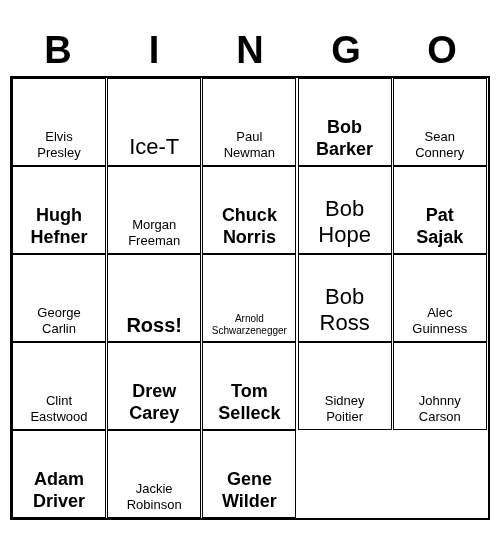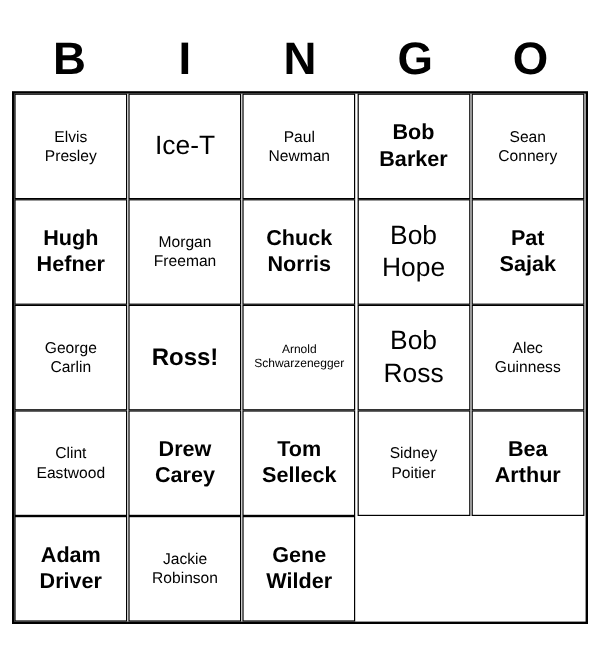--- a/index.html
+++ b/index.html
@@ -44,21 +44,21 @@
       grid-template-columns: repeat(5, 1fr);
       grid-template-rows: repeat(5, 1fr);
     }
 
     .bingo-cell {
       border: 1px solid #000;
       width: 94px;
       height: 88px;
       display: flex;
       justify-content: center;
-      align-items: center;
+      align-items: flex-end;
       text-align: center;
       padding: 4px;
       position: relative;
     }
 
     .bingo-cell .cell-text {
       font-size: 13px;
       color: #000;
       line-height: 1.2;
     }
@@ -144,22 +144,22 @@
       </div>
       <div class="bingo-cell medium-large">
         <span class="cell-text">Drew<br>Carey</span>
       </div>
       <div class="bingo-cell medium-large">
         <span class="cell-text">Tom<br>Selleck</span>
       </div>
       <div class="bingo-cell">
         <span class="cell-text">Sidney<br>Poitier</span>
       </div>
-      <div class="bingo-cell medium-large">
-        <span class="cell-text">Bea<br>Arthur</span>
+      <div class="bingo-cell">
+        <span class="cell-text">Johnny<br>Carson</span>
       </div>
       <div class="bingo-cell medium-large">
         <span class="cell-text">Adam<br>Driver</span>
       </div>
       <div class="bingo-cell">
         <span class="cell-text">Jackie<br>Robinson</span>
       </div>
       <div class="bingo-cell medium-large">
         <span class="cell-text">Gene<br>Wilder</span>
       </div>

